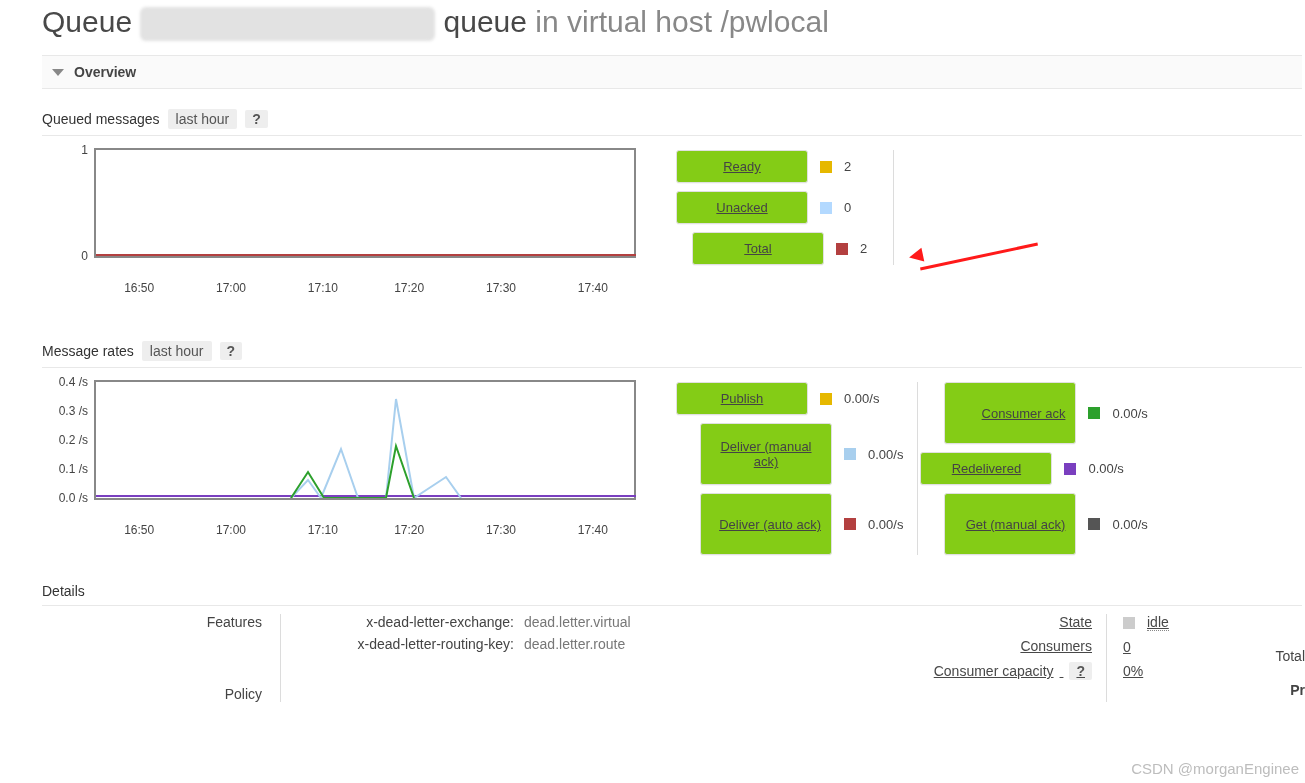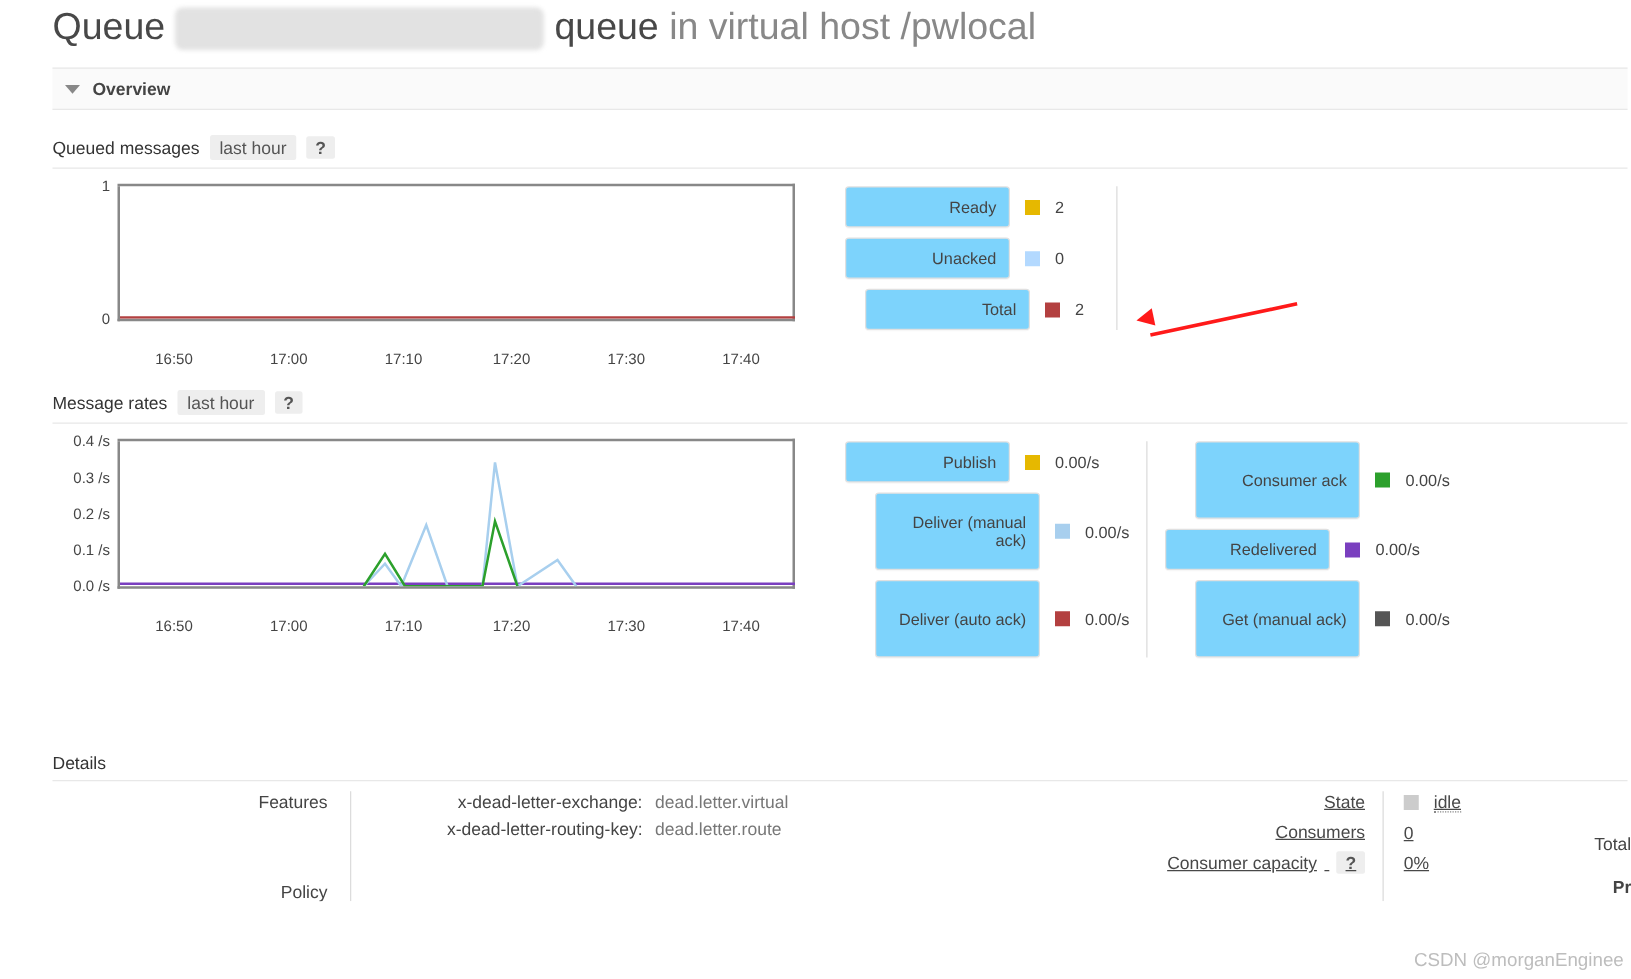--- a/index.html
+++ b/index.html
@@ -115,29 +115,30 @@
     gap:8px;
     border-right:1px solid #dcdcdc;
     padding-right:14px;
   }
   .legend-row {
     display:flex;
     align-items:center;
     gap:12px;
   }
   .legend-btn {
-    background:#7dd3fc;
+    background:#84cc16;
     border:1px solid #e0e0e0;
     border-radius:3px;
     width:110px;
     padding:8px 10px;
-    text-align:right;
+    text-align:center;
     color:#444;
     font-size:13px;
     box-shadow:0 1px 0 rgba(0,0,0,0.03);
+    text-decoration:underline;
   }
   .legend-btn.tall { min-height:44px; display:flex; align-items:center; justify-content:flex-end;margin-left:24px; }
   .sw {
     width:12px;height:12px;display:inline-block;margin-right:6px;
     vertical-align:middle;
   }
   .legend-val { color:#444; font-size:13px; display:flex; align-items:center; gap:6px;}
   .arrow {
     position:relative;
   }
@@ -199,21 +200,21 @@
     right:6px;
     bottom:6px;
     color:#bdbdbd;
     font-size:15px;
     font-family:Arial,sans-serif;
     pointer-events:none;
   }
   svg { display:block; }
   .rates-legend {
     display:flex;
-    gap:14px;
+    gap:2px;
     align-items:flex-start;
   }
 </style>
 </head>
 <body>
 
 <h1>
   <span>Queue </span><span class="smudge">com.chime...g.order.c</span>
   <span>queue</span>
   <span class="greyed"><span> in virtual host </span><span>/pwlocal</span></span>
@@ -276,21 +277,21 @@
           </div>
         <div class="arrow" style="left:40px;top:6px;">
           <div class="arrow-head"></div>
             <div class="arrow-line"></div>
         </div>
       </div>
     </div>
   </div>
 </div>
 
-<div class="subhead" style="margin-top:48px;">
+<div class="subhead" style="margin-top:76px;">
   <span>Message rates</span>
   <span class="pill">last hour</span>
   <span class="help">?</span>
 </div>
 
 <div class="chart-row">
 
   <div class="chart-box" style="width:540px;">
     <div class="chart-inner" style="width:540px;height:116px;">
       <div class="y-ticks">
@@ -362,21 +363,21 @@
         <div class="legend-btn tall">Get (manual ack)</div>
         <div class="legend-val">
             <span class="sw" style="background:#555"></span>
             <span>0.00/s</span>
           </div>
       </div>
     </div>
   </div>
 </div>
 
-<div class="subhead" style="margin-top:76px;">
+<div class="subhead" style="margin-top:28px;">
   <span>Details</span>
 </div>
 
 <div class="details">
   <div class="det-left">
     <div style="margin-bottom:56px;">Features</div>
     <div>Policy</div>
   </div>
   <div class="det-mid">
     <div class="kv">

